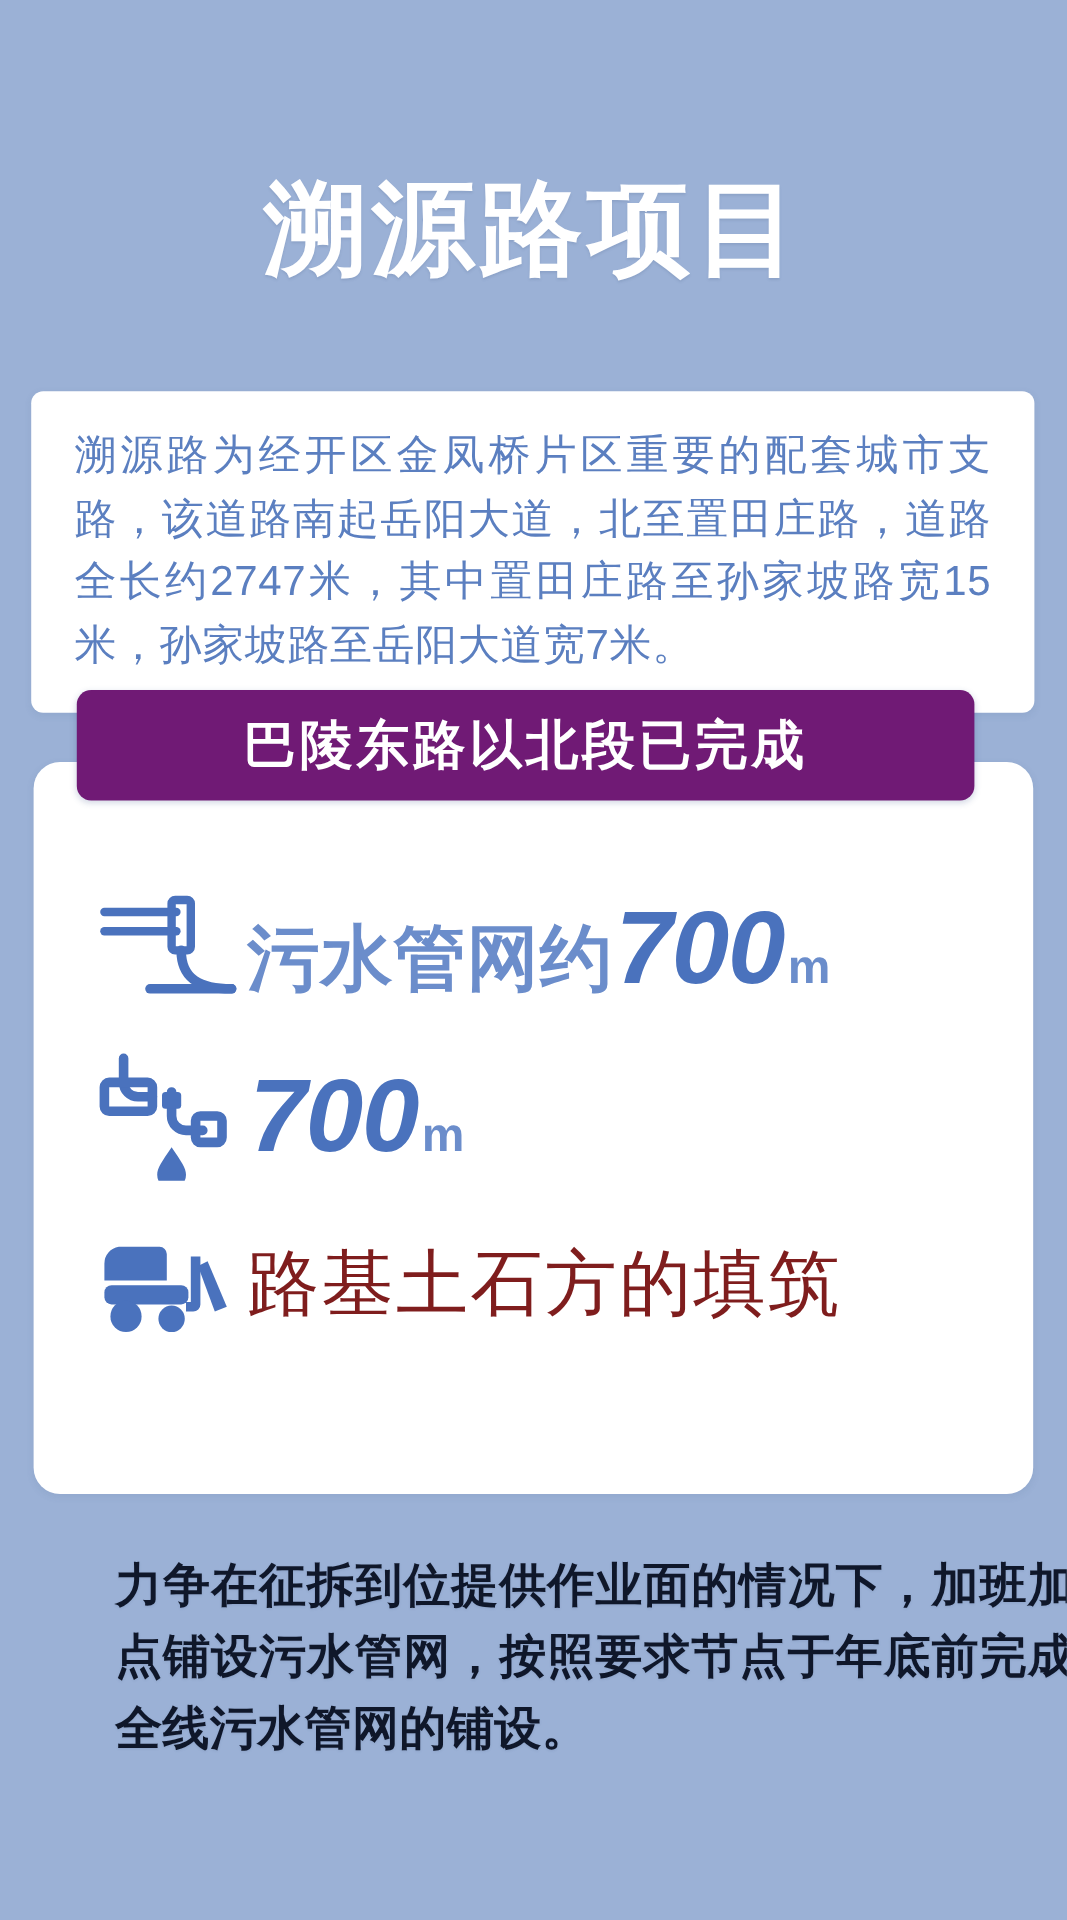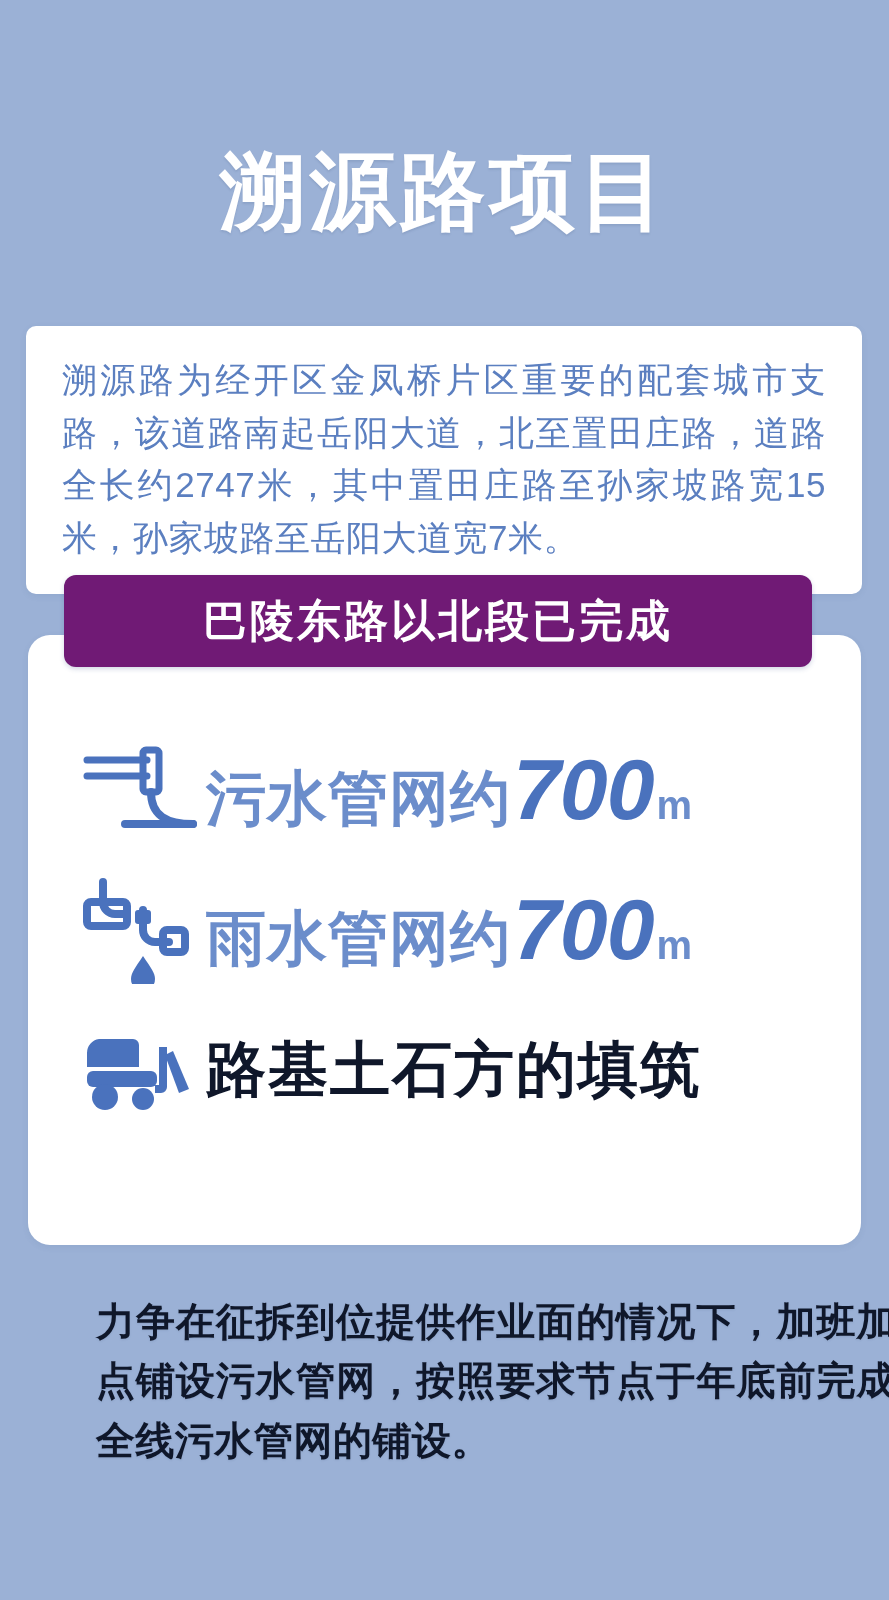--- a/index.html
+++ b/index.html
@@ -137,23 +137,23 @@
     font-family: "Liberation Sans", "DejaVu Sans", sans-serif;
     font-style: italic;
   }
   .stat-unit {
     color: #6b8dcb;
     font-size: 40px;
     font-weight: bold;
     margin-left: 3px;
   }
   .stat-label-wide {
-    color: #0f172a;
+    color: #7f1d1d;
     font-size: 60px;
-    font-weight: bold;
+    font-weight: normal;
     letter-spacing: 2px;
   }
 
   
   .footer-text {
     position: absolute;
     left: 48px;
     top: 1292px;
     width: 800px;
     color: #0f172a;
@@ -209,21 +209,20 @@
           <svg width="118" height="108" viewBox="0 0 118 108" fill="none" xmlns="http://www.w3.org/2000/svg">
             <path d="M22 6 V26 a12 12 0 0 0 12 12 H46" stroke="#4a72bd" stroke-width="8" stroke-linecap="round" fill="none"></path>
             <rect x="6" y="26" width="40" height="24" rx="4" stroke="#4a72bd" stroke-width="8"></rect>
             <path d="M62 34 V54 a12 12 0 0 0 12 12 H88" stroke="#4a72bd" stroke-width="8" stroke-linecap="round" fill="none"></path>
             <rect x="54" y="34" width="16" height="14" rx="3" fill="#4a72bd"></rect>
             <rect x="82" y="54" width="22" height="22" rx="4" stroke="#4a72bd" stroke-width="8"></rect>
             <path d="M62 80 c-8 12 -12 17 -12 23 a12 12 0 0 0 24 0 c0 -6 -4 -11 -12 -23 z" fill="#4a72bd"></path>
           </svg>
         </div>
         <div class="stat-text">
-          <span class="stat-label">雨水管网约</span>
           <span class="stat-value">700</span>
           <span class="stat-unit">m</span>
         </div>
       </div>
 
       <div class="stat-row">
         <div class="stat-icon">
           <svg width="118" height="86" viewBox="0 0 118 86" fill="none" xmlns="http://www.w3.org/2000/svg">
             <path d="M18 12 h34 a6 6 0 0 1 6 6 v22 h-52 v-14 a14 14 0 0 1 12 -14 z" fill="#4a72bd"></path>
             <rect x="6" y="44" width="70" height="16" rx="6" fill="#4a72bd"></rect>

